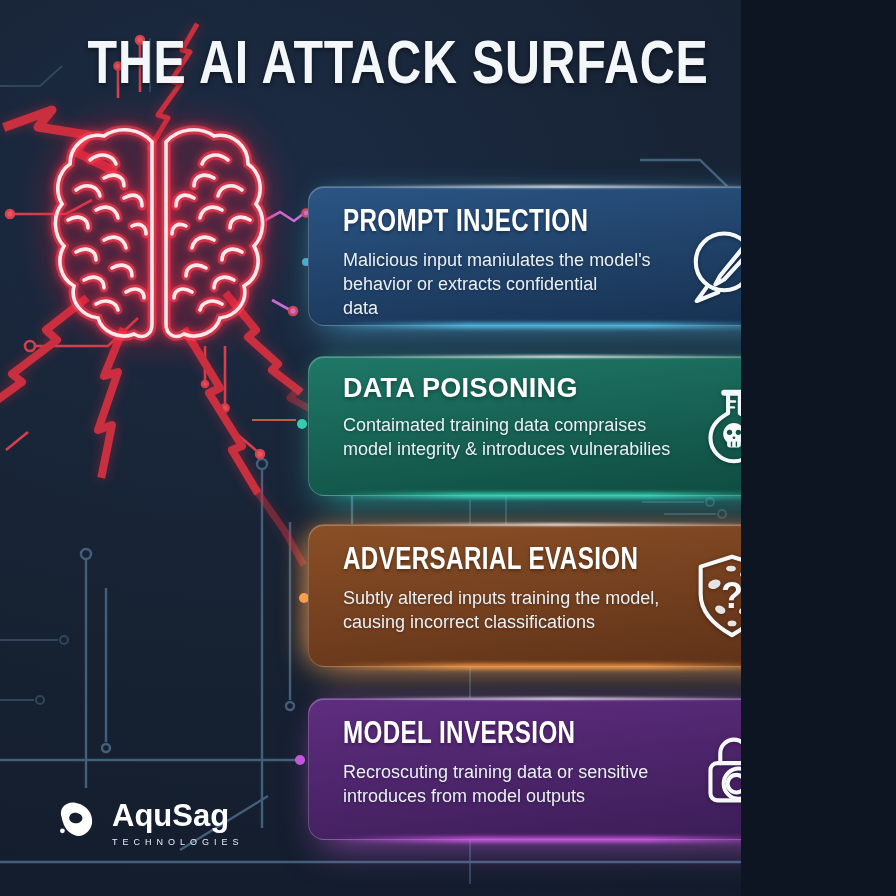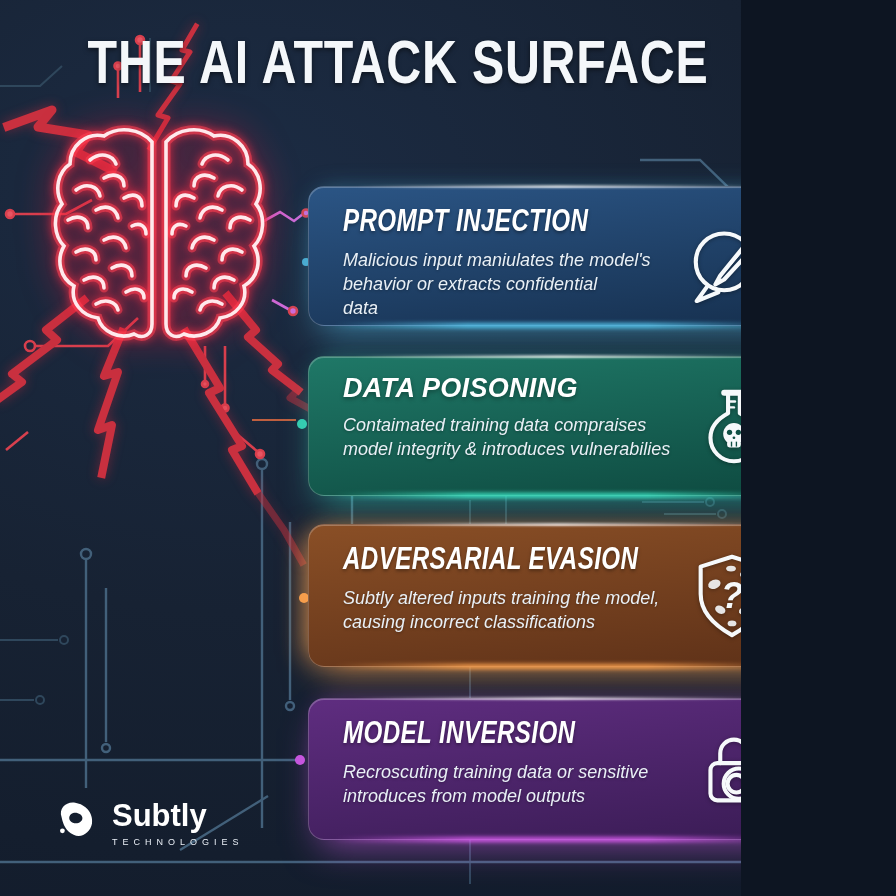--- a/index.html
+++ b/index.html
@@ -26,21 +26,21 @@
 
   
   .main-title{position:absolute;top:26px;left:0;width:100%;text-align:center;z-index:4;}
   .main-title span{display:inline-block;font-weight:bold;font-size:62px;letter-spacing:1px;
     color:#f4f7fa;transform:scaleX(.78);transform-origin:center;white-space:nowrap;
     text-shadow:0 2px 6px rgba(0,0,0,.5);}
 
   
   .card{position:absolute;left:308px;width:500px;border-radius:16px;z-index:3;
     border:1px solid rgba(255,255,255,.22);
-    background:linear-gradient(173deg,var(--c-from) 0%,var(--c-to) 100%);padding:16px 0 0 34px;font-style:italic;}
+    background:linear-gradient(173deg,var(--c-from) 0%,var(--c-to) 100%);padding:16px 0 0 34px;}
   .card::before{content:"";position:absolute;left:9%;right:9%;top:-2px;height:3px;border-radius:2px;
     background:linear-gradient(90deg,transparent,rgba(255,255,255,.85),transparent);filter:blur(1px);opacity:.85;}
   .card::after{content:"";position:absolute;left:5%;right:5%;bottom:-3px;height:5px;border-radius:3px;
     background:linear-gradient(90deg,transparent,var(--accent) 30%,var(--accent) 70%,transparent);
     filter:blur(2px);opacity:.95;}
   .card-title{display:inline-block;font-weight:bold;font-size:31px;color:#ffffff;white-space:nowrap;
     transform:scaleX(.78);transform-origin:left center;letter-spacing:.5px;
     text-shadow:0 2px 4px rgba(0,0,0,.35);}
   .card-title.wide{transform:none;font-size:27px;letter-spacing:.3px;}
   .card-desc{margin-top:9px;font-size:18px;line-height:1.34;color:#e9f0f6;width:372px;
@@ -281,18 +281,18 @@
     </span>
   </div>
 
   <div class="logo">
     <svg class="logo-mark" viewBox="0 0 60 60">
       <path fill="#ffffff" fill-rule="evenodd" d="M12,24 C8,13 18,4 29,6 C42,8 52,19 50,32 C48,43 37,51 27,46 C17,41 14,33 12,24 Z
            M24,20 C20,23 21,29 26,31 C32,33 38,30 38,25 C38,20 29,16 24,20 Z"></path>
       <circle cx="13" cy="41" r="3" fill="#ffffff"></circle>
     </svg>
     <div class="logo-text">
-      <span class="logo-name">Subtly</span>
+      <span class="logo-name">AquSag</span>
       <span class="logo-sub">TECHNOLOGIES</span>
     </div>
   </div>
 
 </div>
 
 </body></html>

